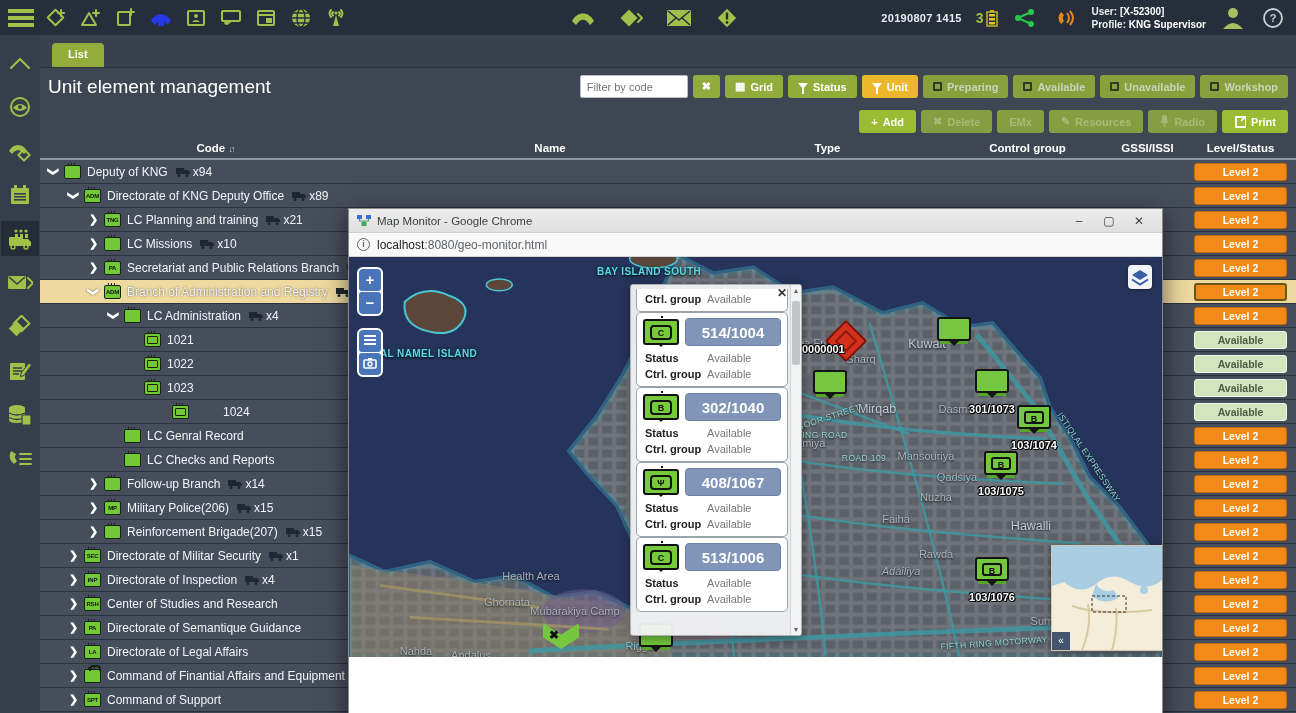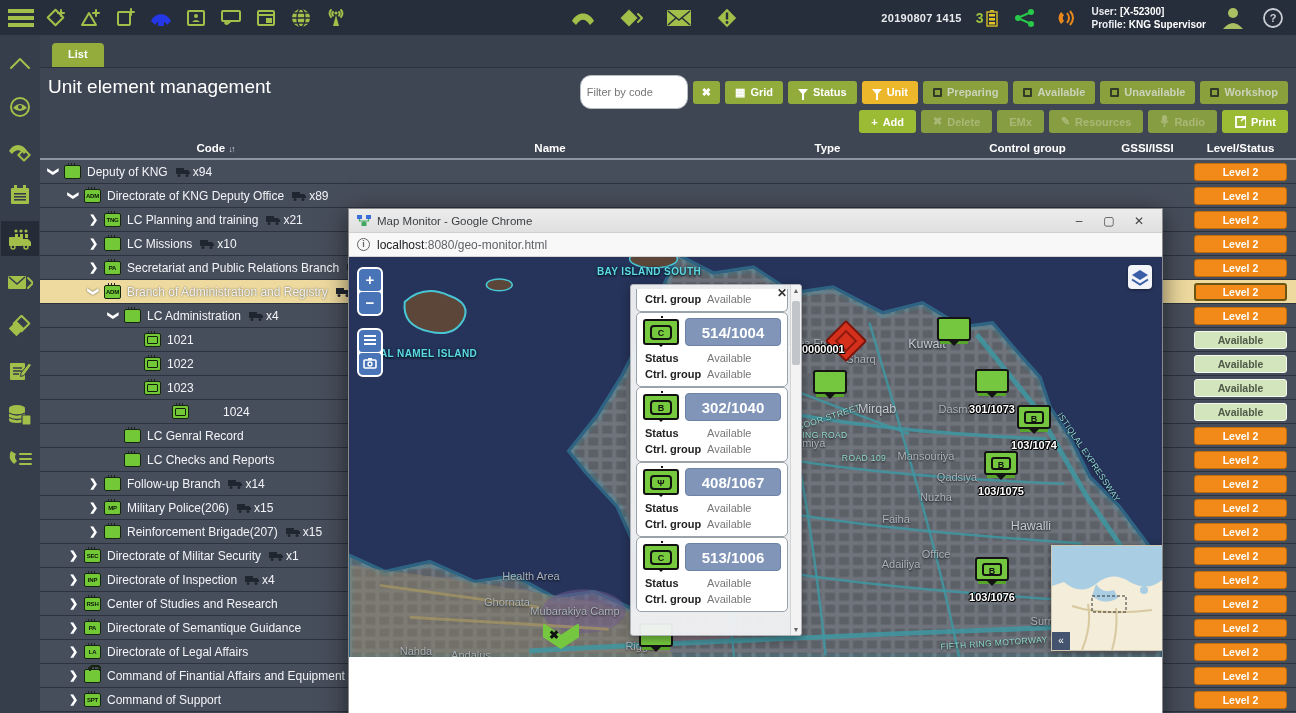--- a/index.html
+++ b/index.html
@@ -23,21 +23,21 @@
   .sb-item { width:38px; height:35px; display:flex; align-items:center; justify-content:center; cursor:pointer; }
   .sb-item.sel { background:#262c37; }
 
   
   .main { position:absolute; left:40px; top:35px; width:1256px; height:678px; }
   .tabstrip { height:33px; background:#39404e; border-bottom:1px solid #2c323d; position:relative; }
   .tab { position:absolute; left:12px; top:8px; padding:5px 16px 7px; background:var(--tab-green,#93ac3c); color:#fff; font-size:11px; font-weight:bold; border-radius:4px 4px 0 0; cursor:pointer; }
   .hdr-row { height:37px; display:flex; align-items:center; position:relative; }
   .page-title { color:#fff; font-size:19px; padding-left:8px; font-weight:normal; }
   .filter-bar { position:absolute; right:8px; top:7px; display:flex; gap:5px; align-items:center; }
-  .filter-input { width:108px; height:34px; border:1px solid #b9bdc4; border-radius:11px; font-size:11px; padding:8px 6px; color:#333; background:#fff; }
+  .filter-input { width:108px; height:23px; border:1px solid #b9bdc4; border-radius:2px; font-size:11px; padding:8px 6px; color:#333; background:#fff; }
   .gbtn { height:23px; padding:0 10px; border-radius:3px; background:var(--accent-green,#92ac3c); color:#fff; font-size:11px; font-weight:bold; display:flex; align-items:center; gap:5px; cursor:pointer; border:none; }
   .gbtn.clear { padding:0 9px; }
   .gbtn.unit-active { background:var(--unit-yellow,#edb72c); }
   .gbtn.toggle { background:#8aa03c; color:#ccd2ba; }
   .sq { width:9px; height:9px; border:2px solid #333a28; border-radius:1px; display:inline-block; }
   .actions-row { height:33px; display:flex; justify-content:flex-end; align-items:center; gap:5px; padding-right:8px; }
   .abtn { height:23px; padding:0 12px; border-radius:3px; font-size:11px; font-weight:bold; display:flex; align-items:center; gap:5px; cursor:pointer; border:none; background:#879d42; color:#aab877; }
   .abtn.bright { background:#9cbb35; color:#fff; }
   .funnel { display:inline-block; width:0; height:0; border:5px solid transparent; border-top:6px solid currentColor; position:relative; top:2px; }
   .funnel::after { content:""; position:absolute; left:-1px; top:-2px; width:2px; height:7px; background:currentColor; }
@@ -930,22 +930,22 @@
         <div class="lbl" style="left: 455px; top: 86px; transform: translate(-50%, -50%);">The Sea Front</div>
         <div class="lbl big" style="left: 578px; top: 87px; transform: translate(-50%, -50%);">Kuwait</div>
         <div class="lbl" style="left: 512px; top: 102px; transform: translate(-50%, -50%);">Sharq</div>
         <div class="lbl big" style="left: 528px; top: 152px; transform: translate(-50%, -50%);">Mirqab</div>
         <div class="lbl" style="left: 607px; top: 152px; transform: translate(-50%, -50%);">Dasma</div>
         <div class="lbl" style="left: 577px; top: 199px; transform: translate(-50%, -50%);">Mansouriya</div>
         <div class="lbl" style="left: 608px; top: 220px; transform: translate(-50%, -50%);">Qadsiya</div>
         <div class="lbl" style="left: 587px; top: 240px; transform: translate(-50%, -50%);">Nuzha</div>
         <div class="lbl" style="left: 547px; top: 262px; transform: translate(-50%, -50%);">Faiha</div>
         <div class="lbl big" style="left: 682px; top: 269px; transform: translate(-50%, -50%);">Hawalli</div>
-        <div class="lbl" style="left: 587px; top: 297px; transform: translate(-50%, -50%);">Office</div>
-        <div class="lbl" style="left: 552px; top: 307px; transform: translate(-50%, -50%);">Adailiya</div>
+        <div class="lbl" style="left: 587px; top: 297px; transform: translate(-50%, -50%);">Rawda</div>
+        <div class="lbl" style="left: 552px; top: 314px; transform: translate(-50%, -50%); font-style: italic;">Adailiya</div>
         <div class="lbl" style="left: 695px; top: 364px; transform: translate(-50%, -50%);">Surra</div>
         <div class="lbl" style="left: 455px; top: 186px; transform: translate(-50%, -50%);">Shamiya</div>
         <div class="lbl" style="left: 395px; top: 212px; transform: translate(-50%, -50%);">Shuwaikh</div>
         <div class="lbl" style="left: 182px; top: 319px; transform: translate(-50%, -50%);">Health Area</div>
         <div class="lbl" style="left: 158px; top: 345px; transform: translate(-50%, -50%);">Ghornata</div>
         <div class="lbl" style="left: 226px; top: 354px; transform: translate(-50%, -50%);">Mubarakiya Camp</div>
         <div class="lbl" style="left: 292px; top: 389px; transform: translate(-50%, -50%);">Riggai</div>
         <div class="lbl" style="left: 122px; top: 398px; transform: translate(-50%, -50%);">Andalus</div>
         <div class="lbl" style="left: 67px; top: 394px; transform: translate(-50%, -50%);">Nahda</div>
         <div class="lbl street" style="left: 480px; top: 160px; transform: translate(-50%, -50%) rotate(-18deg);">SOOR STREET</div>

